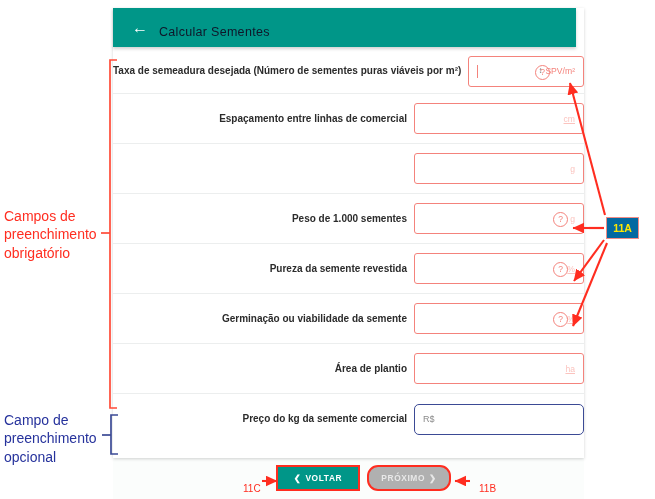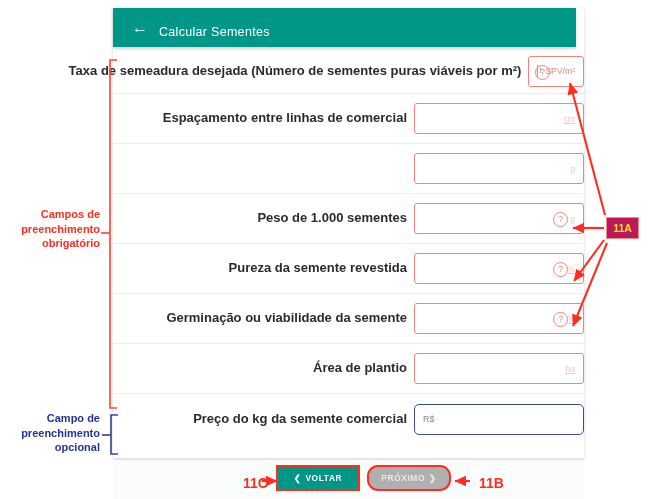--- a/index.html
+++ b/index.html
@@ -48,21 +48,21 @@
   .back-arrow {
     width: 26px;
     margin-left: 14px;
     color: #ffffff;
     font-size: 16px;
     line-height: 1;
     text-align: center;
     cursor: pointer;
   }
   .appbar-title {
-    color: #ffffff;
+    color: #0f172a;
     font-size: 12.5px;
     letter-spacing: 0.3px;
     margin-left: 6px;
     margin-top: 8px;
   }
 
   
   .form {
     position: absolute;
     left: 0; top: 41px;
@@ -74,21 +74,21 @@
     border-bottom: 1px solid #eceeee;
     display: flex;
     align-items: center;
     justify-content: flex-end;
     box-sizing: border-box;
   }
   .row.r1 { height: 45px; }
   .row.last { border-bottom: none; }
 
   .row-label {
-    font-size: 13px;
+    font-size: 10px;
     font-weight: bold;
     color: #2b2b2b;
     text-align: right;
     line-height: 1.15;
     padding-right: 7px;
     white-space: nowrap;
   }
 
   .field {
     position: relative;
@@ -183,47 +183,48 @@
     left: 254px; top: 3px;
     width: 84px;
     background: #b0b0b0;
     color: #e8e8e8;
     border-radius: 11px;
   }
 
   
   .ann-text {
     position: absolute;
-    font-size: 11px;
-    font-weight: bold;
-    text-align: right;
+    font-size: 14px;
+    font-weight: normal;
+    text-align: left;
     line-height: 1.32;
   }
   .ann-red  { color: #ff2d20; }
   .ann-blue { color: #26329c; }
 
   .callout {
     position: absolute;
     left: 606px; top: 217px;
     width: 33px; height: 22px;
-    background: #be185d;
+    background: #0369a1;
     border: 1.5px solid #f08b86;
     color: #ffe600;
     font-size: 10.5px;
     font-weight: bold;
     display: flex;
     align-items: center;
     justify-content: center;
     box-sizing: border-box;
   }
   .tag {
     position: absolute;
-    font-size: 14px;
-    font-weight: bold;
+    font-size: 10px;
+    font-weight: normal;
     color: #ff2d20;
+    margin-top: 8px;
   }
   svg.overlay {
     position: absolute;
     left: 0; top: 0;
     width: 655px; height: 499px;
     pointer-events: none;
   }
 </style>
 </head>
 <body>

